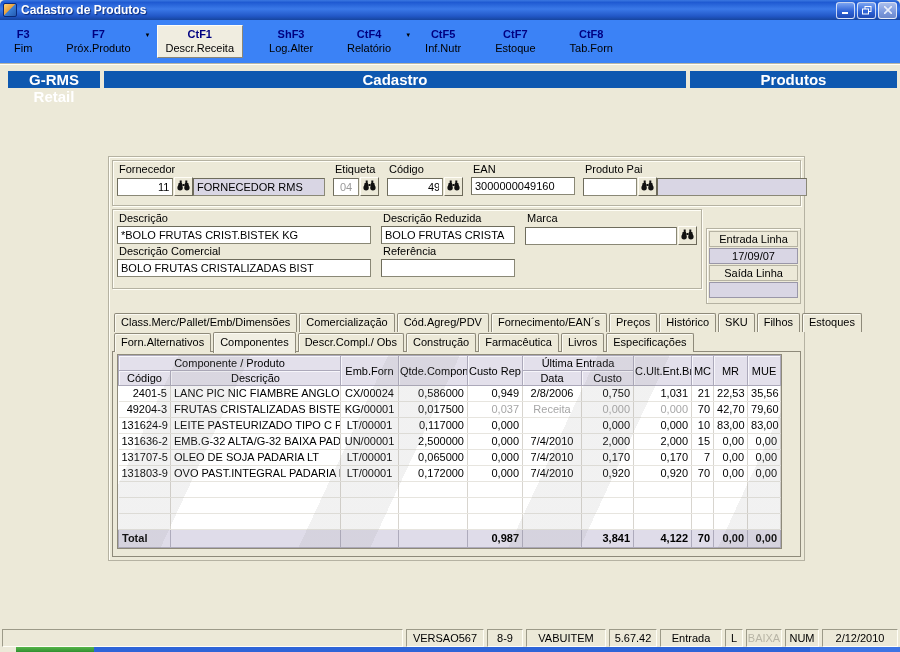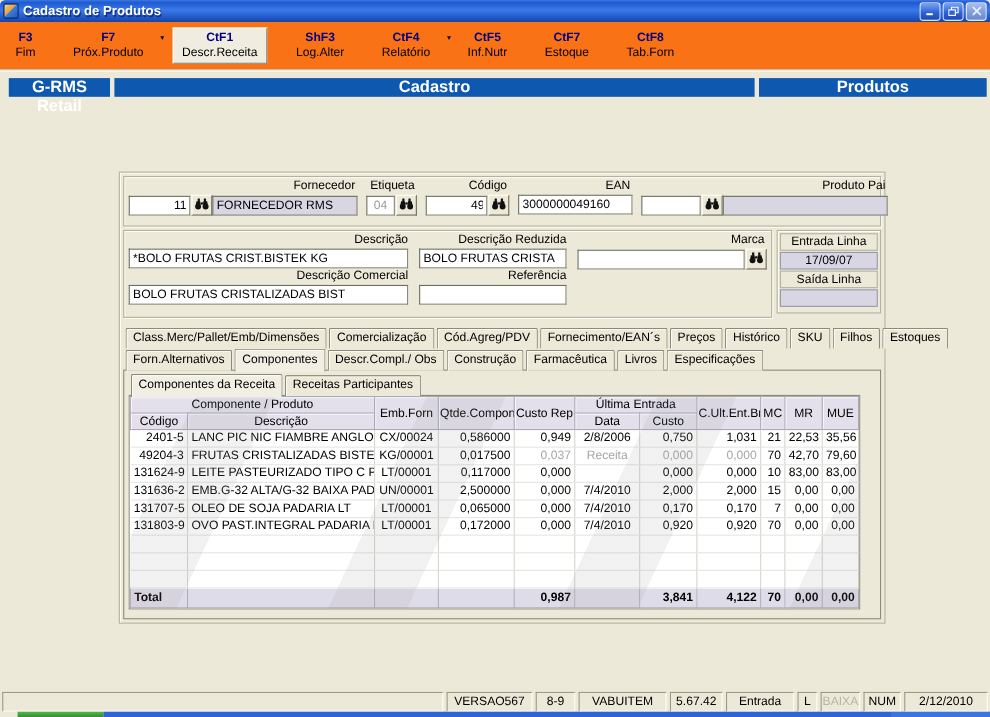--- a/index.html
+++ b/index.html
@@ -16,55 +16,55 @@
     background:linear-gradient(135deg,#ffd37a 0%,#e8a13c 45%,#3a7ed8 50%,#245bb0 100%);
     border:1px solid #0a2a7a; }
   .wbtn { width:19px; height:17px; border-radius:3px; margin-left:2px;
     border:1px solid rgba(255,255,255,.75);
     background:linear-gradient(180deg,#7ba4f2 0%,#2f63d6 55%,#1d49b4 100%);
     display:flex; align-items:center; justify-content:center; }
   .wbtn.dis { background:linear-gradient(180deg,#aabfec 0%,#7c99dd 60%,#6c88cc 100%); }
 
   
   .toolbar { position:absolute; top:20px; left:0; width:900px; height:43px;
-    display:flex; align-items:center; padding-left:6px; gap:18px; background:#f97316; }
+    display:flex; align-items:center; padding-left:6px; gap:18px; background:#3b82f6; }
   .tcell { position:relative; }
   .tbtn { text-align:center; padding:2px 8px 3px; }
   .tbtn.raised { border:1px solid; border-color:#fffdf6 #8a8778 #8a8778 #fffdf6; background:#f0ede0; }
   .tkey { color:#000080; font-weight:bold; font-size:11px; }
   .tlabel { font-size:11px; margin-top:2px; white-space:nowrap; }
   .tdrop { position:absolute; right:-12px; top:6px; font-size:6px; color:#000; }
   .toolbar-sep { position:absolute; top:63px; left:0; width:900px; height:2px;
     border-top:1px solid #b9b6a5; border-bottom:1px solid #fffef7; }
 
   
   .hseg { position:absolute; top:71px; height:17px; background:#0e58b0; color:#fff;
     font-weight:bold; text-align:center; line-height:17px; font-size:15px; }
 
   
   .etched { border:1px solid #b5b2a2; box-shadow:inset 1px 1px 0 #fffef6, 1px 1px 0 #fffef6; background:#ece9d8; }
-  .flabel { display:block; margin:1px 2px 2px; font-size:11px; white-space:nowrap;text-align:right; }
+  .flabel { display:block; margin:1px 2px 2px; font-size:11px; white-space:nowrap; }
   .frow { display:flex; align-items:center; }
   .fld { height:18px; border:1px solid #8a8876; border-top-color:#6e6c5c; border-left-color:#6e6c5c;
     background:#fff; font-family:"Liberation Sans",sans-serif; font-size:11px; padding:0 3px; }
   .fld.ro { background:#d9d6e4; }
   .fld.num { text-align:right;padding-left:40px; }
   .fld.ctr { text-align:center; }
   .fld.muted { color:#9a9a9a;text-align:center; }
   .lookup { width:19px; height:19px; margin-left:1px; flex:none;
     border:1px solid; border-color:#fffdf6 #6d6a5a #6d6a5a #fffdf6; background:#ece9d8;
     display:flex; align-items:center; justify-content:center; }
 
   .form-outer { position:absolute; left:108px; top:156px; width:697px;
     border:1px solid #b5b2a2; box-shadow:inset 1px 1px 0 #fffef6; padding:3px; background:#ece9d8; }
   .boxA { height:46px; padding:1px 4px; display:flex; gap:8px; }
   .boxB { margin-top:3px; display:flex; }
   .boxB-left { width:597px; height:80px; padding:1px 4px; display:flex; gap:8px; }
   .col { display:flex; flex-direction:column; }
-  .side-box { width:96px; margin-left:4px; height:76px; margin-top:0; padding:2px;
+  .side-box { width:96px; margin-left:4px; height:76px; margin-top:19px; padding:2px;
     border:1px solid #b5b2a2; box-shadow:inset 1px 1px 0 #fffef6; }
   .side-label { border:1px solid #b5b2a2; background:#ece9d8; text-align:center; height:16px; line-height:14px; }
   .side-val { border:1px solid #9a97a8; background:#d9d6e4; text-align:center; height:16px; line-height:14px; margin:1px 0; }
 
   
   .tabs-block { margin-top:8px; position:relative; }
   .tabs { display:flex; align-items:flex-end; height:20px; padding-left:2px; position:relative; z-index:2; }
   .tab { border:1px solid #8e8a7a; border-bottom:none; border-radius:2px 2px 0 0;
     background:#ece9d8; box-shadow:inset 1px 1px 0 #fbfaf2; padding:2px 6px 3px;
     margin-right:2px; white-space:nowrap; height:19px; }
@@ -311,24 +311,20 @@
     <div class="tabs" id="tabs-row2">
         <div class="tab">Forn.Alternativos</div>
         <div class="tab sel">Componentes</div>
         <div class="tab">Descr.Compl./ Obs</div>
         <div class="tab">Construção</div>
         <div class="tab">Farmacêutica</div>
         <div class="tab">Livros</div>
         <div class="tab">Especificações</div>
       </div>
     <div class="tab-panel">
-      <div class="tabs subtabs" id="subtabs">
-          <div class="tab sel">Componentes da Receita</div>
-          <div class="tab">Receitas Participantes</div>
-        </div>
       <div class="grid-wrap">
         <table class="grid">
           <colgroup id="cols">
               <col style="width: 52px;">
               <col style="width: 170px;">
               <col style="width: 58px;">
               <col style="width: 69px;">
               <col style="width: 55px;">
               <col style="width: 59px;">
               <col style="width: 52px;">

